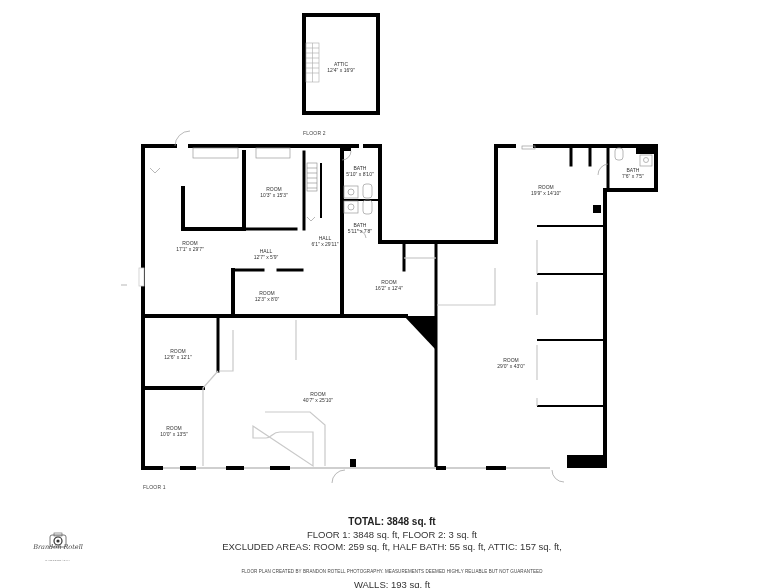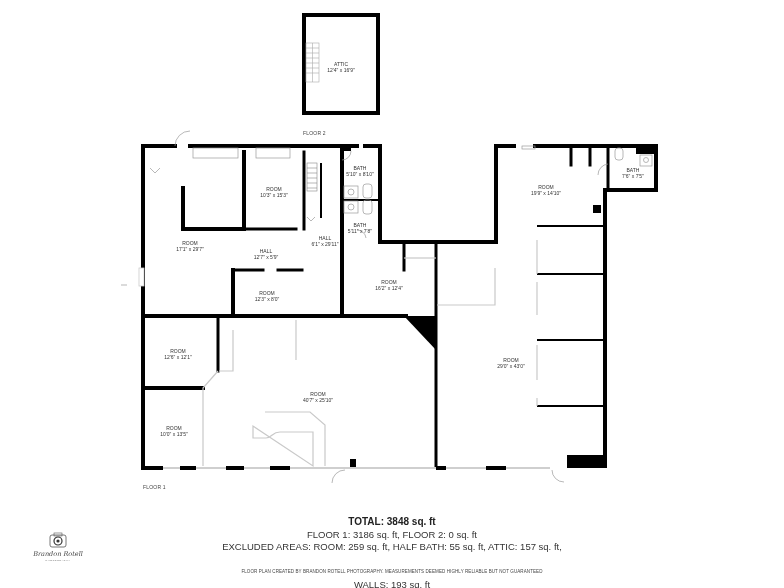--- a/index.html
+++ b/index.html
@@ -9,21 +9,21 @@
   .lbl .dim { display:block; }
   .floor-lbl { position:absolute; font-size:5px; color:#444; letter-spacing:0.2px; }
   .summary { position:absolute; left:0; width:784px; text-align:center; font-family:"Liberation Sans", sans-serif; }
   .sum-total { top:516px; font-size:10px; font-weight:bold; color:#222; }
   .sum-line { font-size:9.5px; color:#333; }
   .sum-f1 { top:529px; }
   .sum-ex { top:541px; }
   .sum-walls { top:579px; }
   .footer { position:absolute; top:569px; left:0; width:784px; text-align:center; font-size:4.5px; color:#444; letter-spacing:0.1px; }
   .logo { position:absolute; left:28px; top:530px; width:60px; height:40px; }
-  .logo .script { position:absolute; top:20px; left:0; width:60px; text-align:center; font-family:"DejaVu Serif", serif; font-style:italic; font-size:6.5px; color:#444; }
+  .logo .script { position:absolute; top:13px; left:0; width:60px; text-align:center; font-family:"DejaVu Serif", serif; font-style:italic; font-size:6.5px; color:#444; }
   .logo .sub { position:absolute; top:29px; left:0; width:60px; text-align:center; font-size:2.5px; color:#666; letter-spacing:0.5px; }
 </style>
 </head>
 <body>
 
 <svg id="plan" viewBox="0 0 784 588" xmlns="http://www.w3.org/2000/svg">
 
   <g>
     <rect x="304" y="15" width="74" height="98" fill="#fff" stroke="#000" stroke-width="4"></rect>
     <g stroke="#aaa" stroke-width="0.6" fill="none">
@@ -172,16 +172,16 @@
     <rect x="22" y="5" width="16" height="12" rx="2" fill="none" stroke="#555" stroke-width="0.8"></rect>
     <rect x="26" y="3" width="8" height="3" fill="none" stroke="#555" stroke-width="0.6"></rect>
     <circle cx="30" cy="11" r="4" fill="none" stroke="#333" stroke-width="1.2"></circle>
     <circle cx="30" cy="11" r="1.6" fill="#333"></circle>
   </svg>
   <div class="script">Brandon Rotell</div>
   <div class="sub">PHOTOGRAPHY</div>
 </div>
 
 <div class="summary sum-total">TOTAL: 3848 sq. ft</div>
-<div class="summary sum-line sum-f1">FLOOR 1: 3186 sq. ft, FLOOR 2: 0 sq. ft</div>
+<div class="summary sum-line sum-f1">FLOOR 1: 3848 sq. ft, FLOOR 2: 3 sq. ft</div>
 <div class="summary sum-line sum-ex">EXCLUDED AREAS: ROOM: 259 sq. ft, HALF BATH: 55 sq. ft, ATTIC: 157 sq. ft,</div>
 <div class="summary sum-line sum-walls">WALLS: 193 sq. ft</div>
 <div class="footer">FLOOR PLAN CREATED BY BRANDON ROTELL PHOTOGRAPHY. MEASUREMENTS DEEMED HIGHLY RELIABLE BUT NOT GUARANTEED</div>
 
 </body></html>

